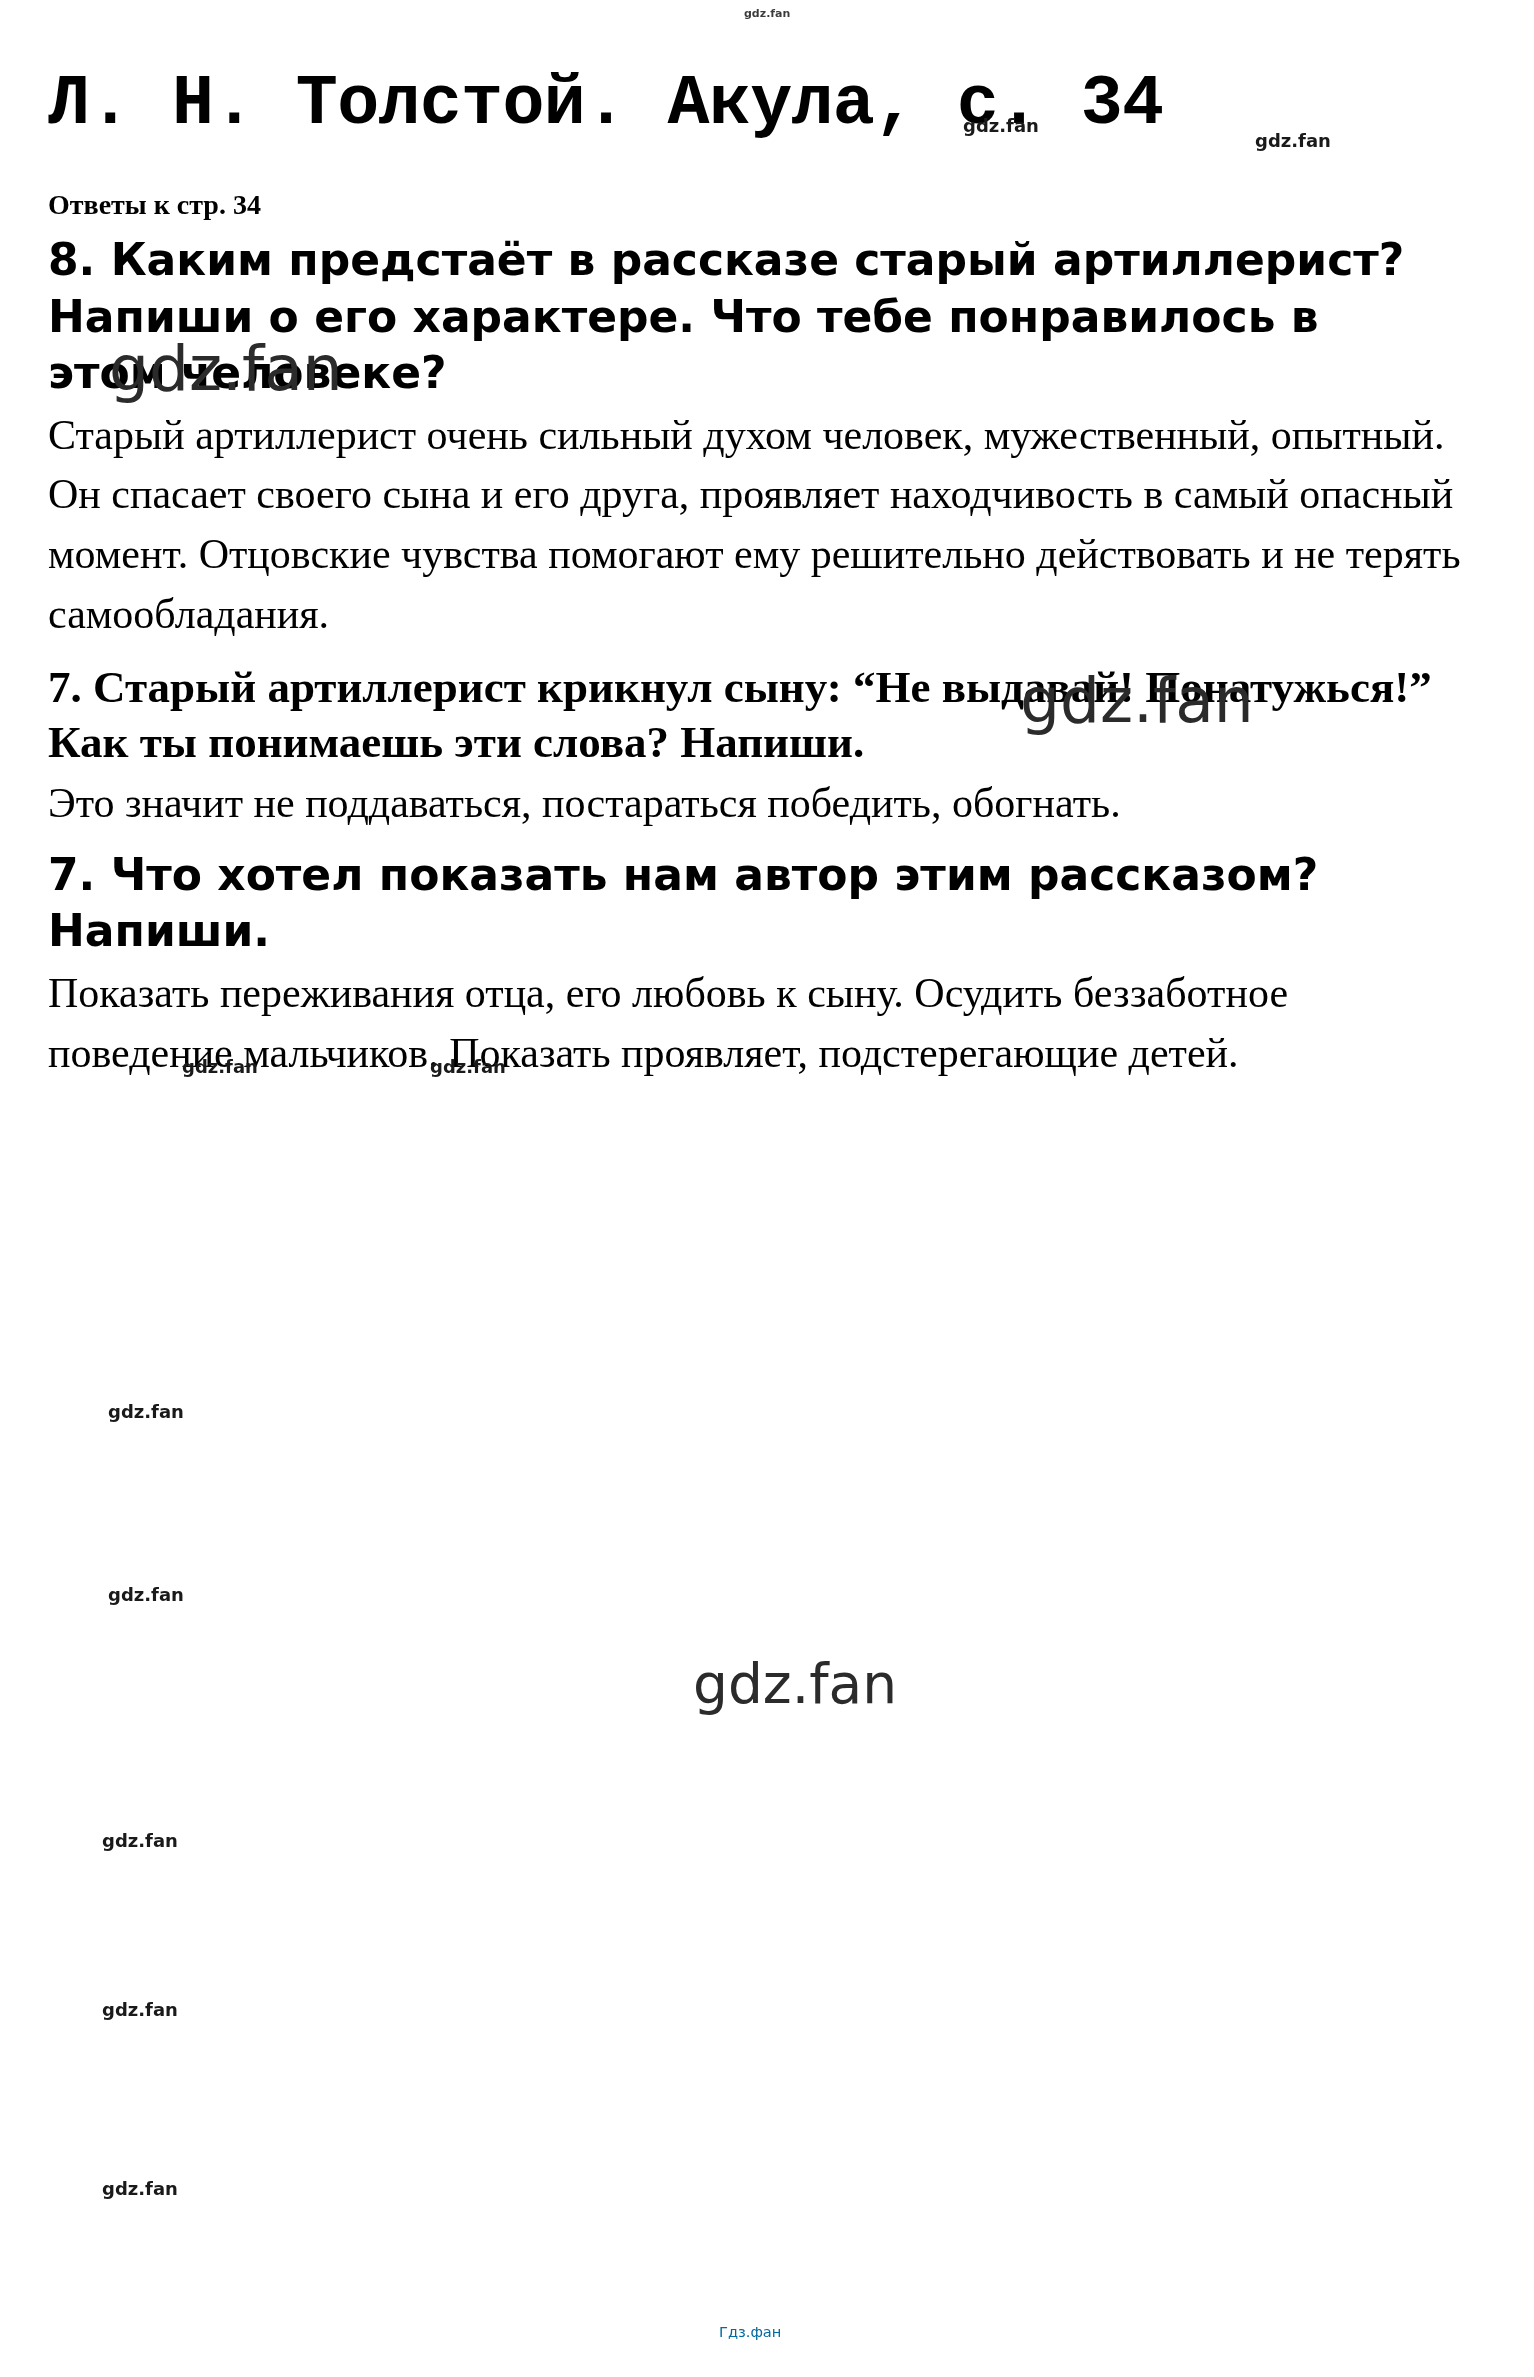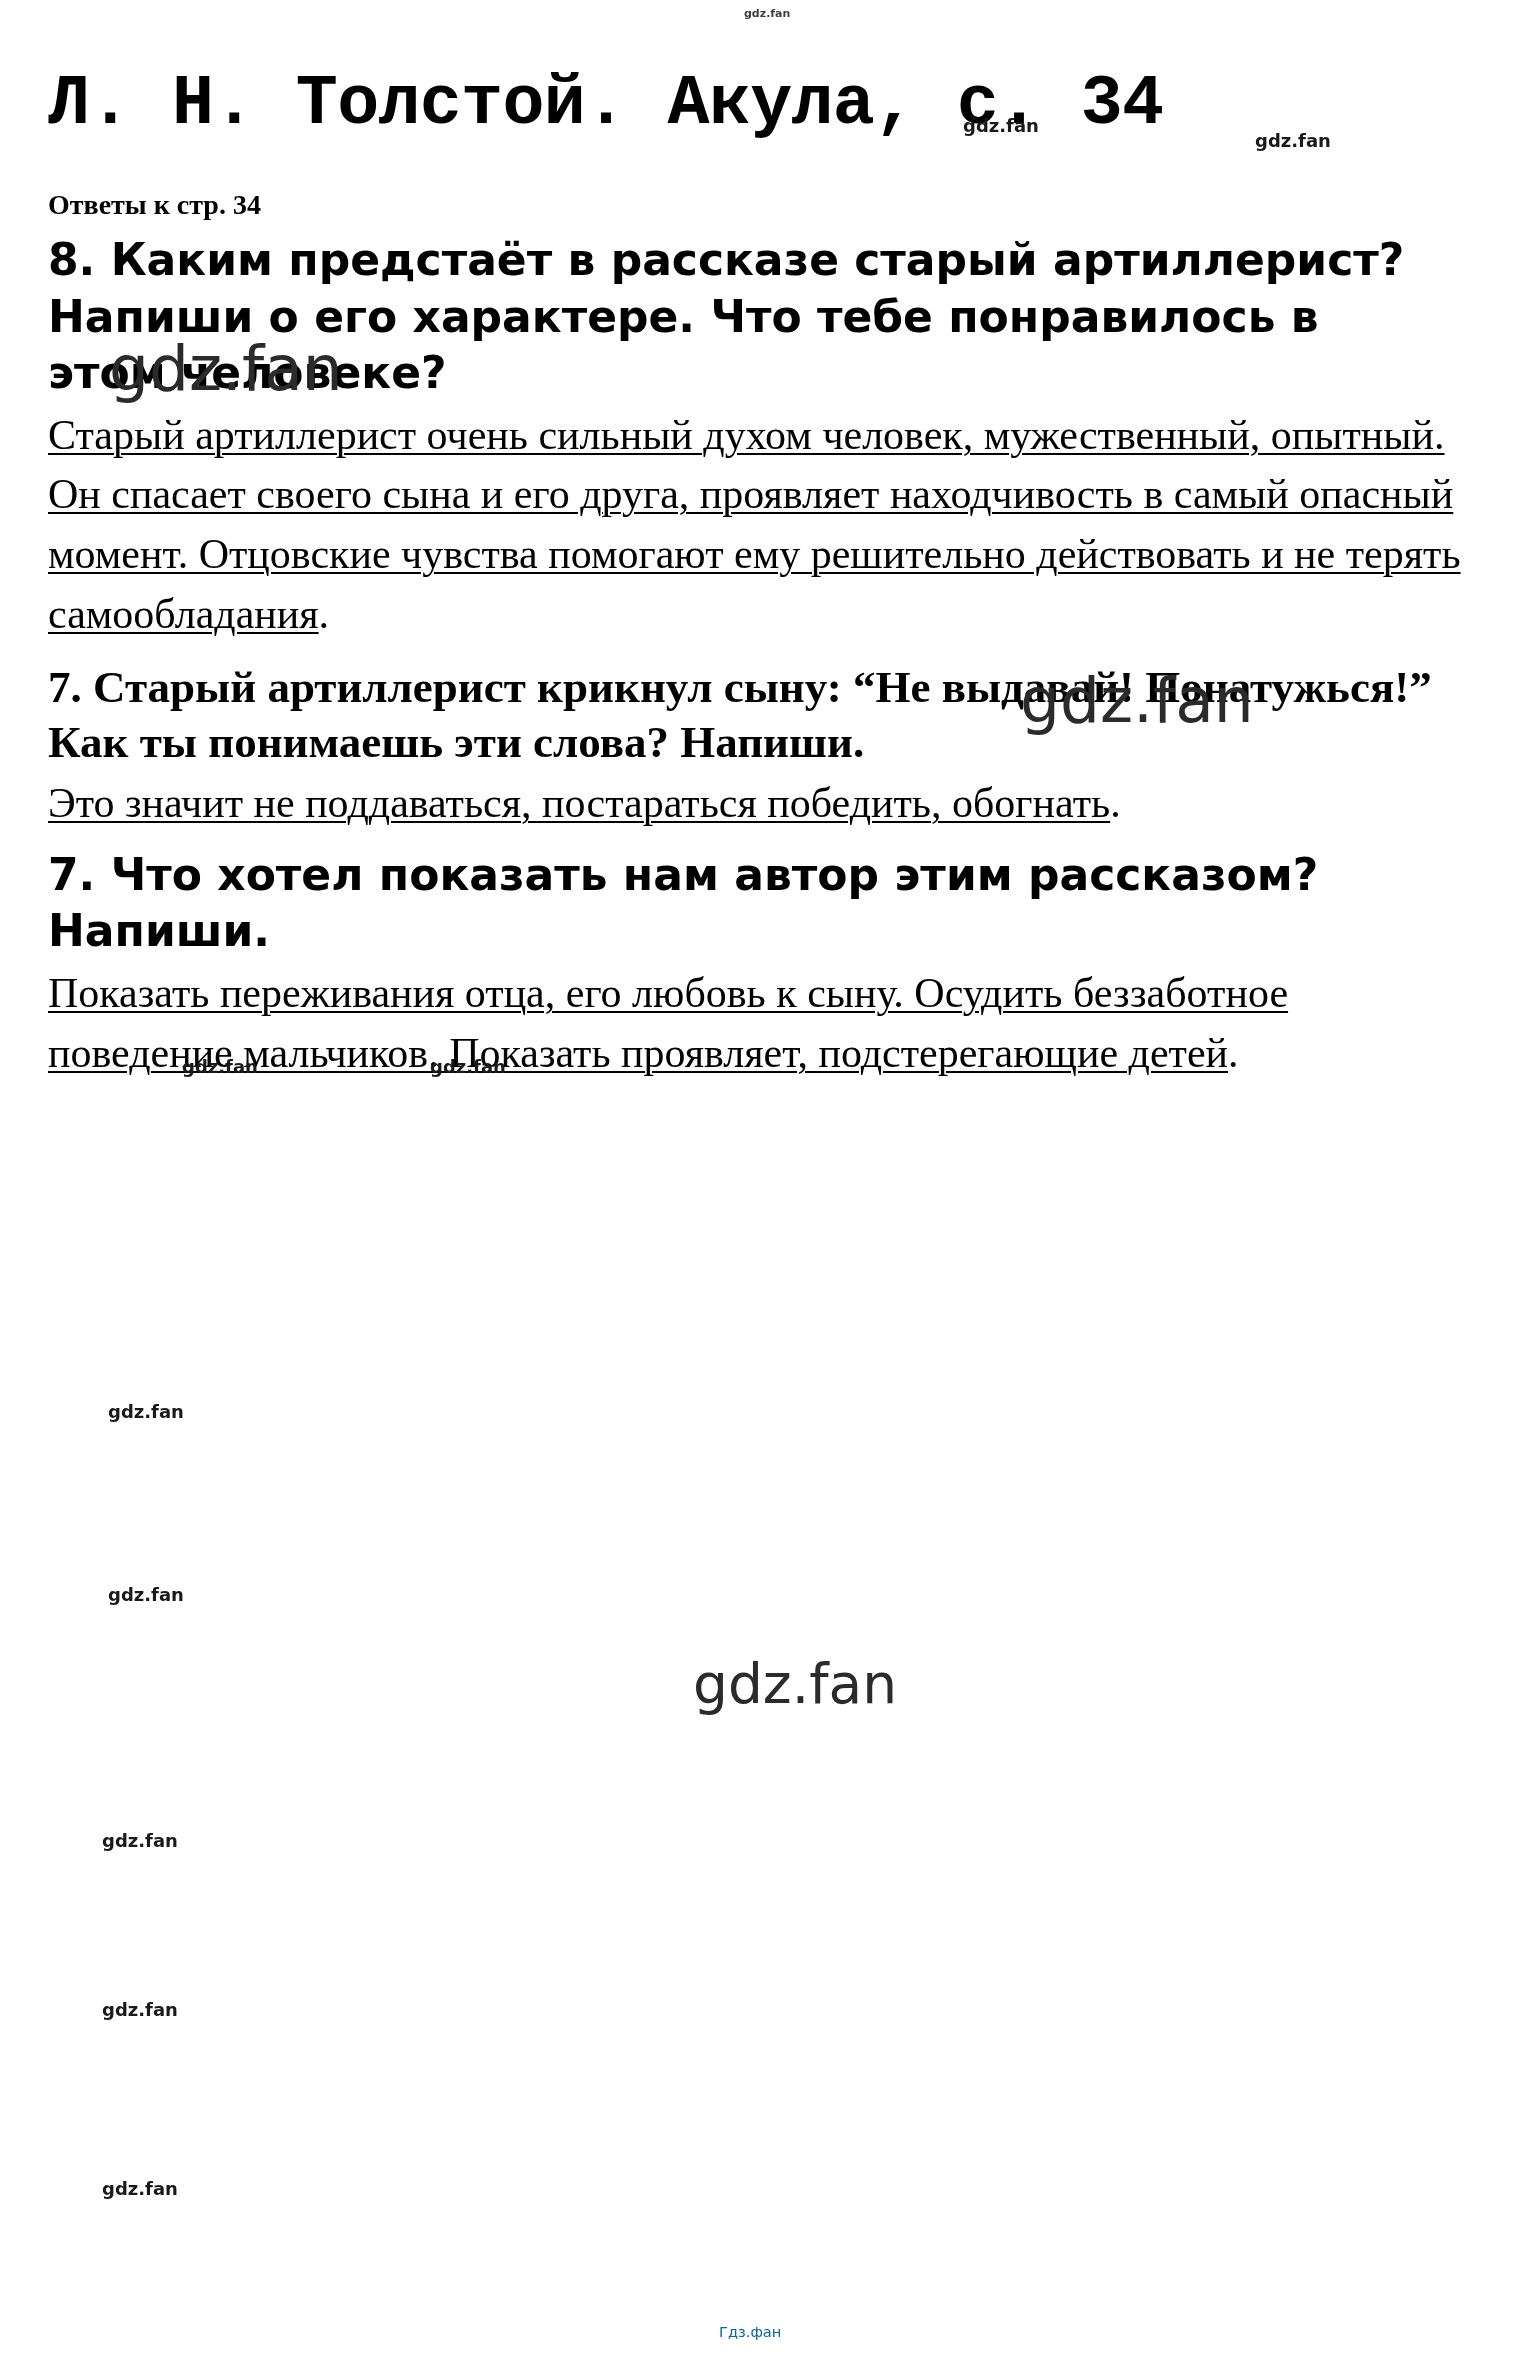--- a/index.html
+++ b/index.html
@@ -79,21 +79,20 @@
   }
   .answer {
     font-family: "Liberation Serif", serif;
     font-weight: 400;
     font-size: 42px;
     line-height: 1.42;
     margin: 4.4px 0 4.4px 0;
     max-width: 1444px;
   }
   .answer .u {
-    text-decoration: underline;
     text-decoration-thickness: 2.2px;
     text-underline-offset: 4.4px;
   }
 </style>
 </head>
 <body>
 
 <div class="page">
 
   <div class="content">

